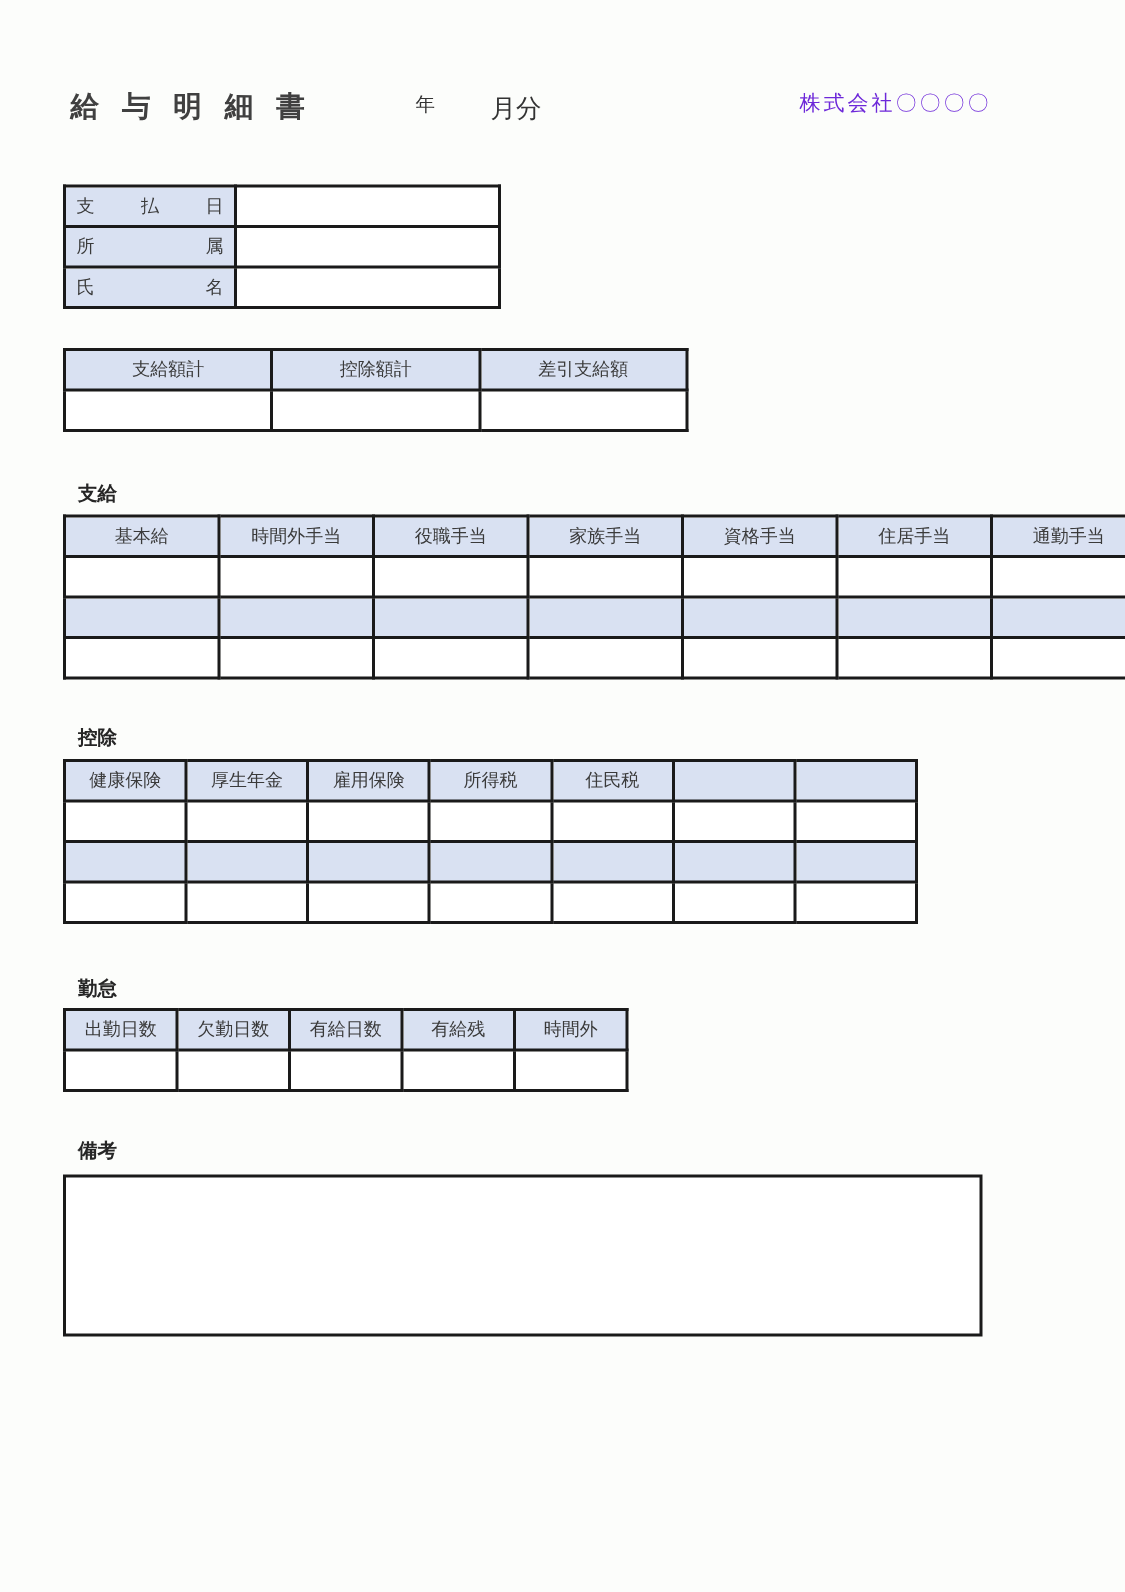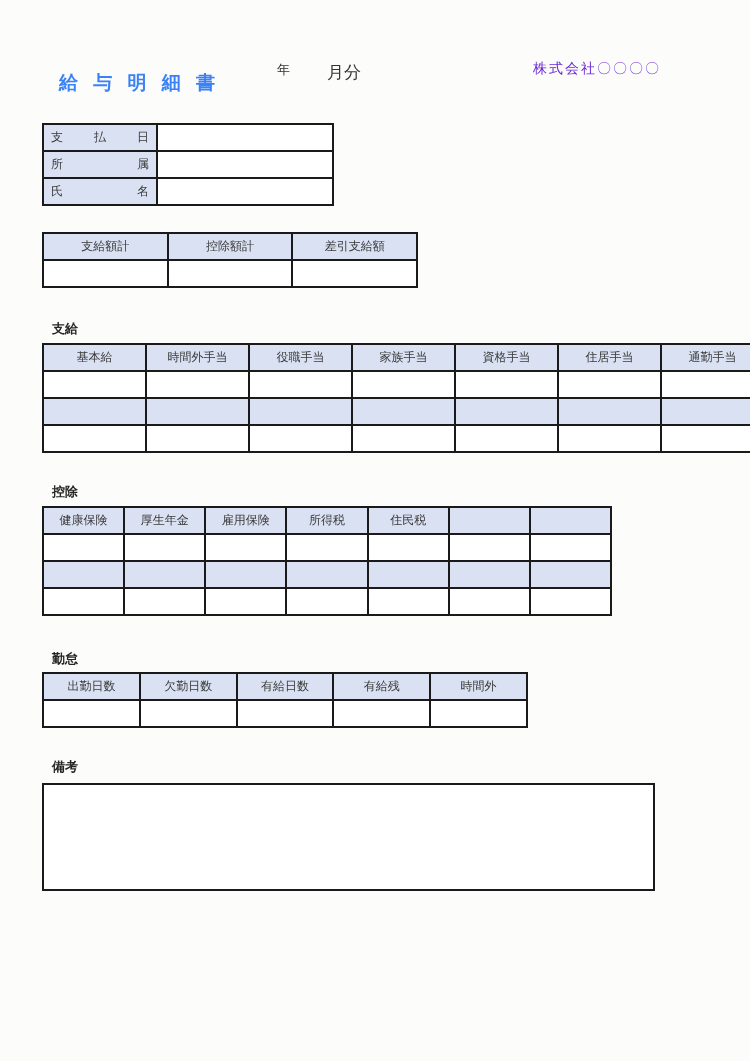--- a/index.html
+++ b/index.html
@@ -10,21 +10,21 @@
     background:#fcfdfb;
     font-family:"Liberation Sans","DejaVu Sans",sans-serif;
     color:#3a3a3a;
     overflow:hidden;
   }
 
   
   .title {
     position:absolute; left:47px; top:58px;
     font-size:19px; font-weight:bold; letter-spacing:5px;
-    color:#3b82f6; margin:12px; white-space:nowrap;
+    color:#404040; margin:0; white-space:nowrap;
   }
   .year-label  { position:absolute; left:277px; top:61px; font-size:13px; color:#333; }
   .month-label { position:absolute; left:327px; top:61px; font-size:17px; color:#333; }
   .company     { position:absolute; left:533px; top:60px; font-size:14px; letter-spacing:2px; color:#6d28d9; white-space:nowrap; }
 
   
   table {
     position:absolute;
     border-collapse:collapse;
     table-layout:fixed;
@@ -42,24 +42,24 @@
   }
   .fill { background:#d9e1f2; }
   .plain { background:#ffffff; }
 
   .info-table  { left:42px; top:123px; width:290px; }
   .info-label  { padding:0 7px; }
   .info-label .dist {
     display:flex; justify-content:space-between; align-items:center;
     width:100%;
   }
-  .totals-table { left:42px; top:232px; width:376px; }
+  .totals-table { left:42px; top:232px; width:417px; }
   .pay-table    { left:42px; top:343px; width:723px; }
   .ded-table    { left:42px; top:506px; width:570px; }
-  .att-table    { left:42px; top:672px; width:486px; }
+  .att-table    { left:42px; top:672px; width:377px; }
 
   .section-label {
     position:absolute; left:52px;
     font-size:13px; font-weight:bold; color:#262626;
     margin:0; white-space:nowrap;
   }
   .lbl-pay { top:320px; }
   .lbl-ded { top:483px; }
   .lbl-att { top:650px; }
   .lbl-rem { top:758px; }

